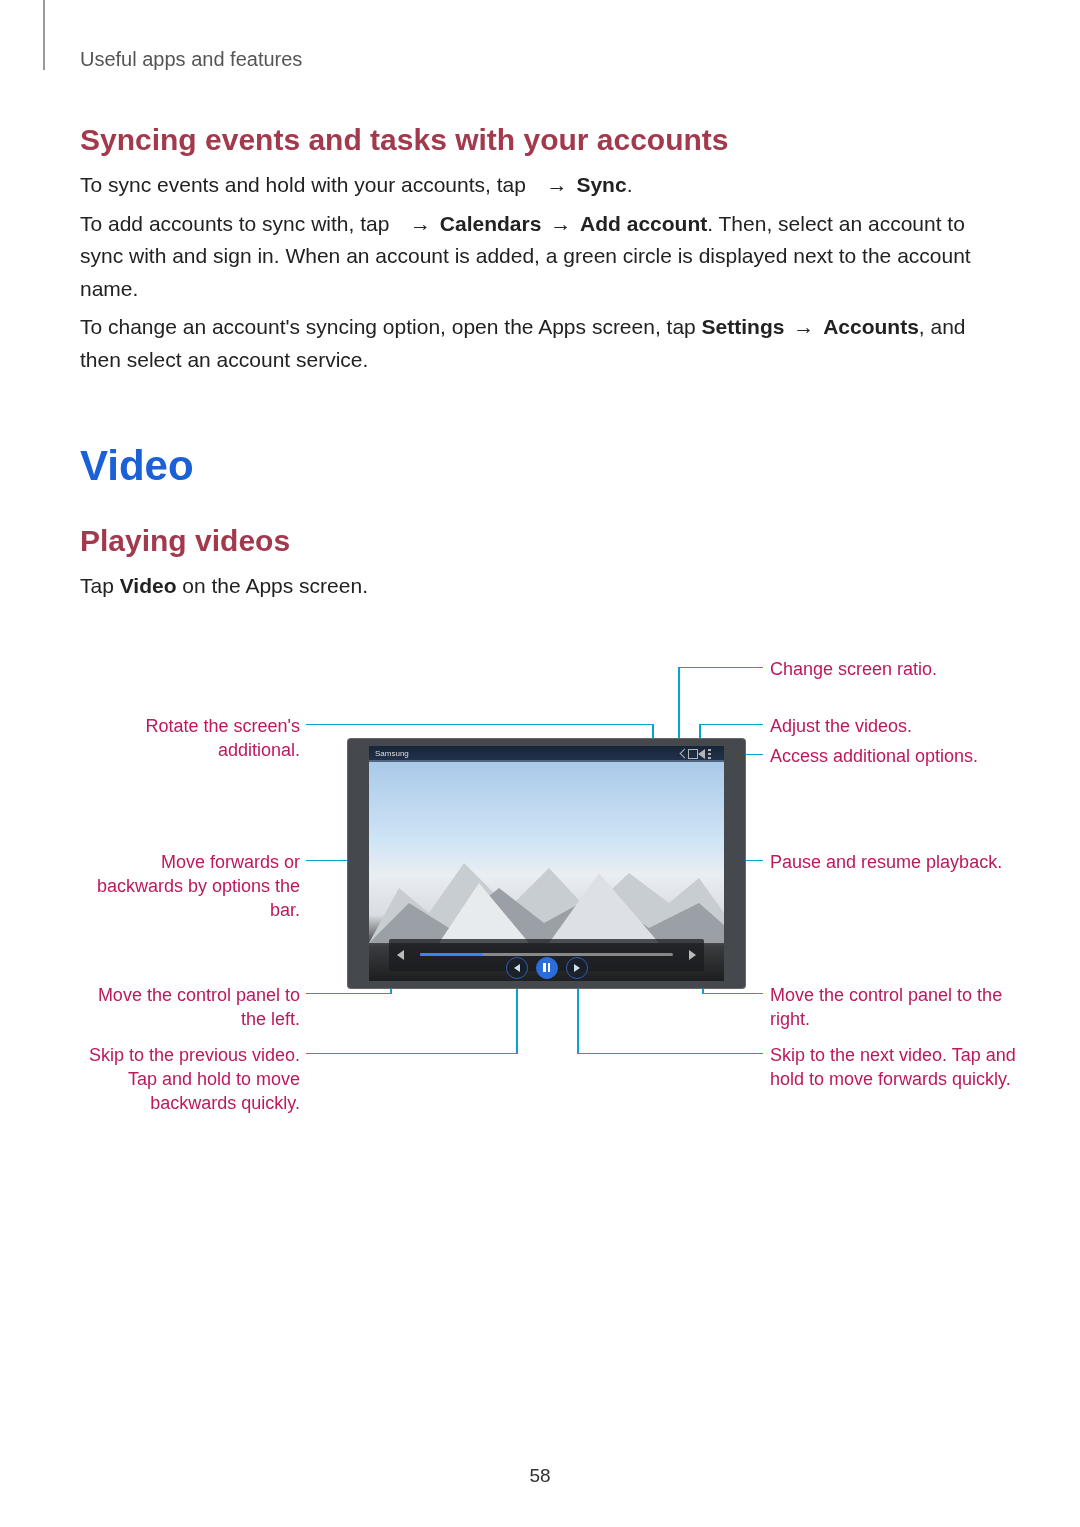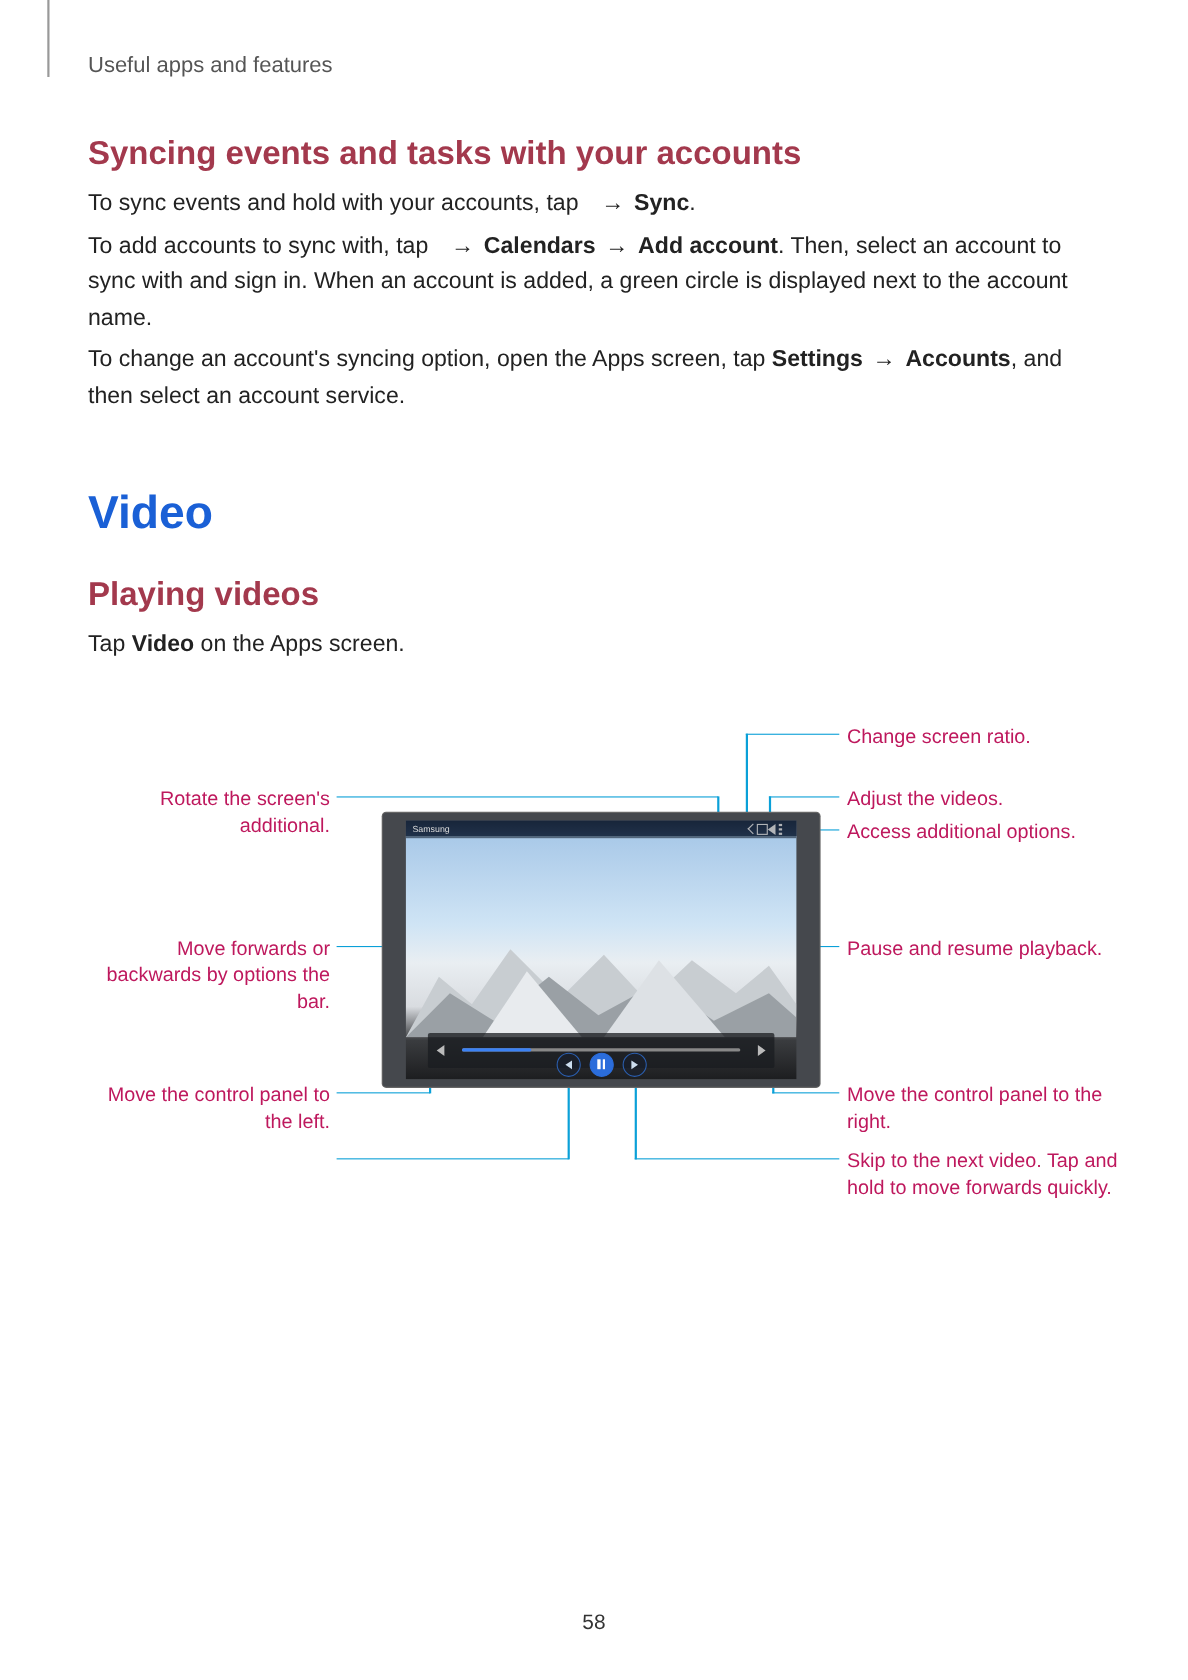--- a/index.html
+++ b/index.html
@@ -189,20 +189,21 @@
 
   <p class="body-text">
     <span>Tap </span><span class="bold">Video</span><span> on the Apps screen.</span>
   </p>
 
   <div class="figure-area">
 
     <div class="callout left" style="left:0;top:67px;width:220px">Rotate the screen's additional.</div>
     <div class="callout left" style="left:0;top:203px;width:220px">Move forwards or backwards by options the bar.</div>
     <div class="callout left" style="left:0;top:336px;width:220px">Move the control panel to the left.</div>
+    <div class="callout left" style="left:0;top:396px;width:220px">Skip to the previous video. Tap and hold to move backwards quickly.</div>
 
     <div class="callout right" style="left:690px;top:10px;width:270px">Change screen ratio.</div>
     <div class="callout right" style="left:690px;top:67px;width:270px">Adjust the videos.</div>
     <div class="callout right" style="left:690px;top:97px;width:270px">Access additional options.</div>
     <div class="callout right" style="left:690px;top:203px;width:270px">Pause and resume playback.</div>
     <div class="callout right" style="left:690px;top:336px;width:270px">Move the control panel to the right.</div>
     <div class="callout right" style="left:690px;top:396px;width:270px">Skip to the next video. Tap and hold to move forwards quickly.</div>
 
     <div class="lead h" style="left:598px;top:20px;width:85px"></div>
     <div class="lead v" style="left:598px;top:20px;height:86px"></div>

